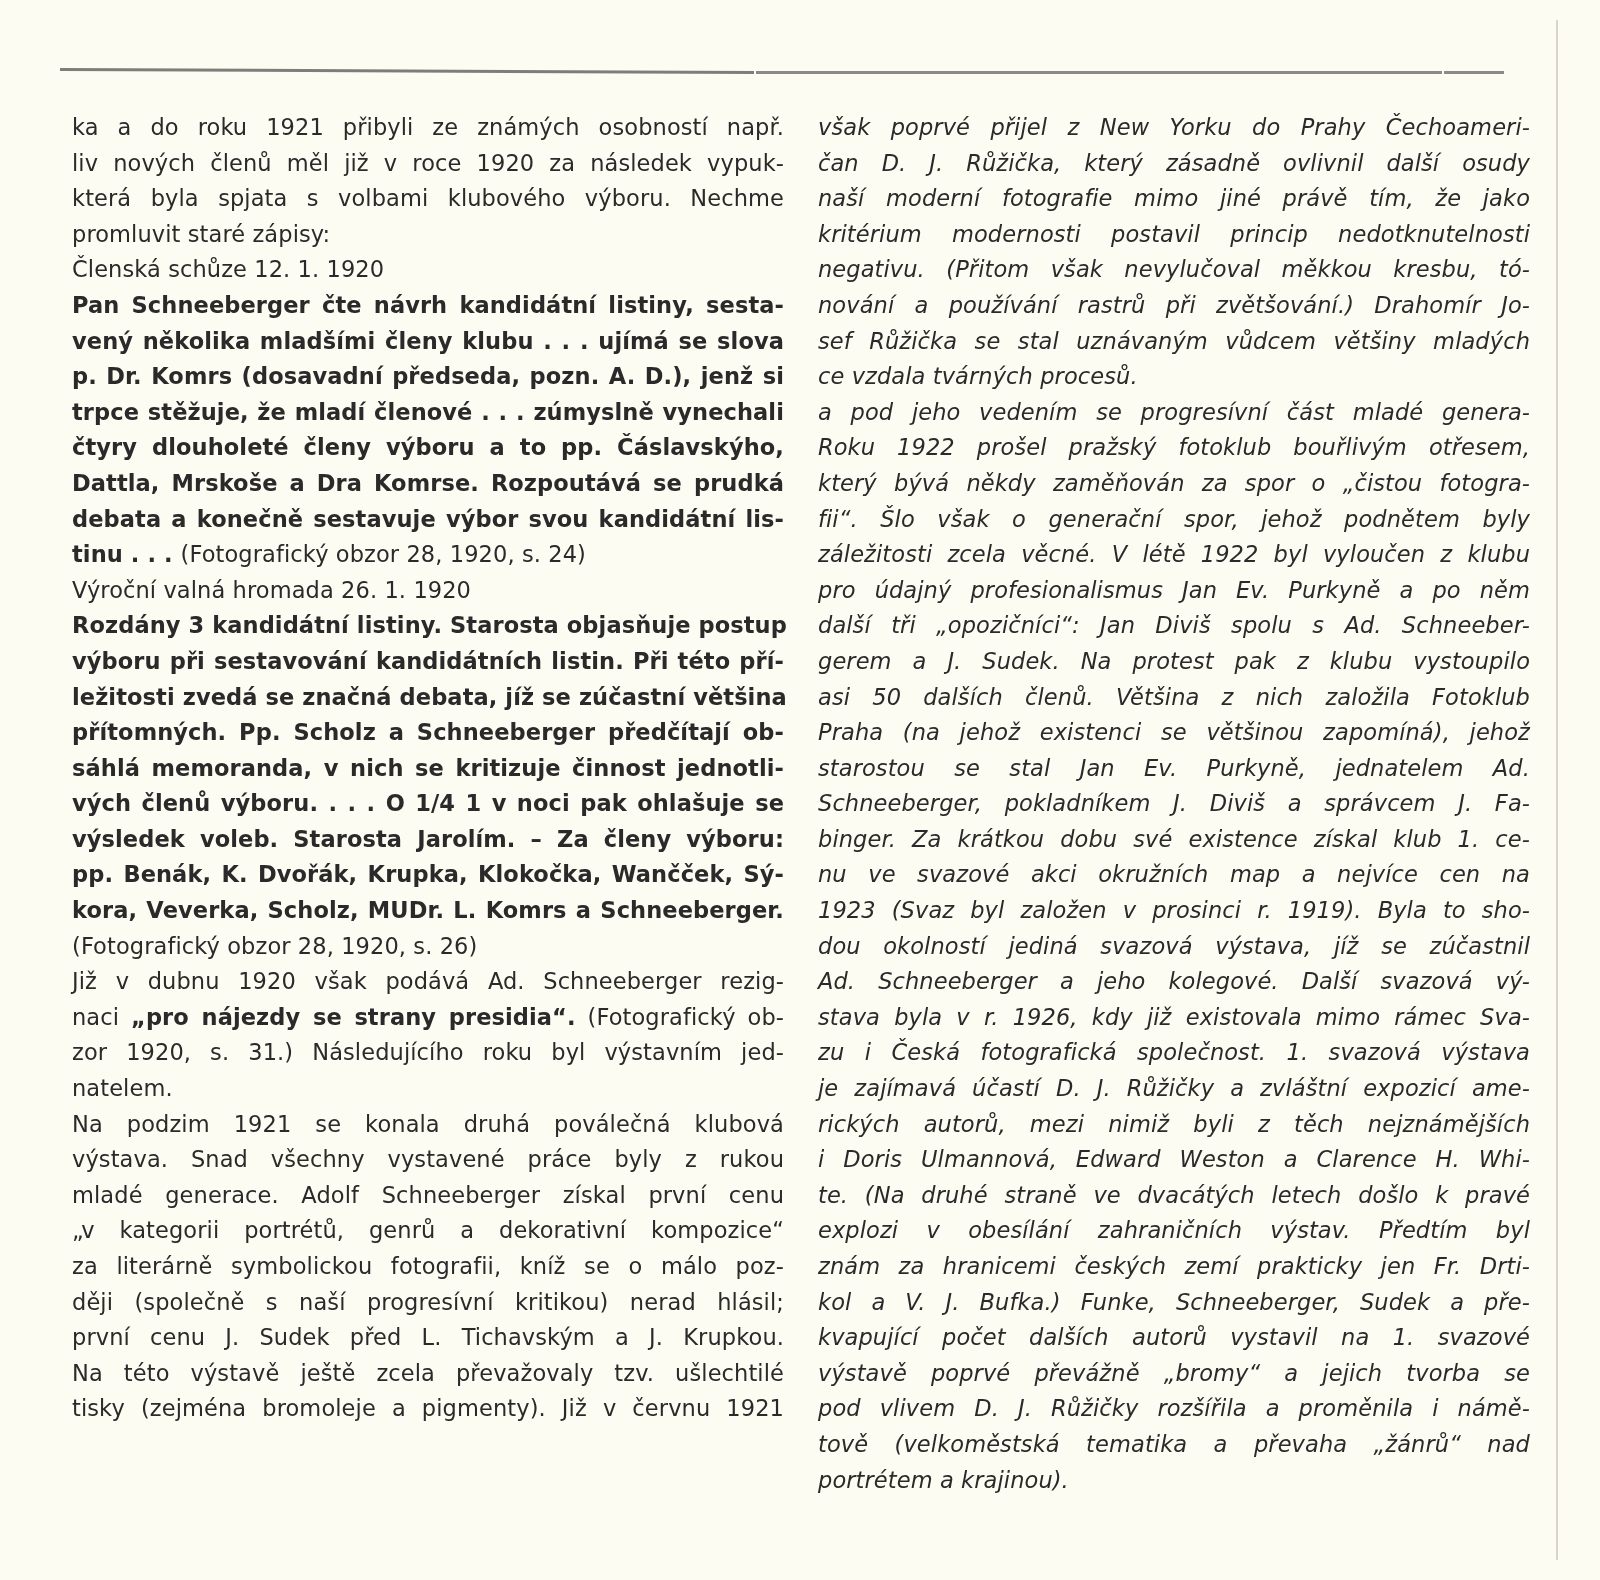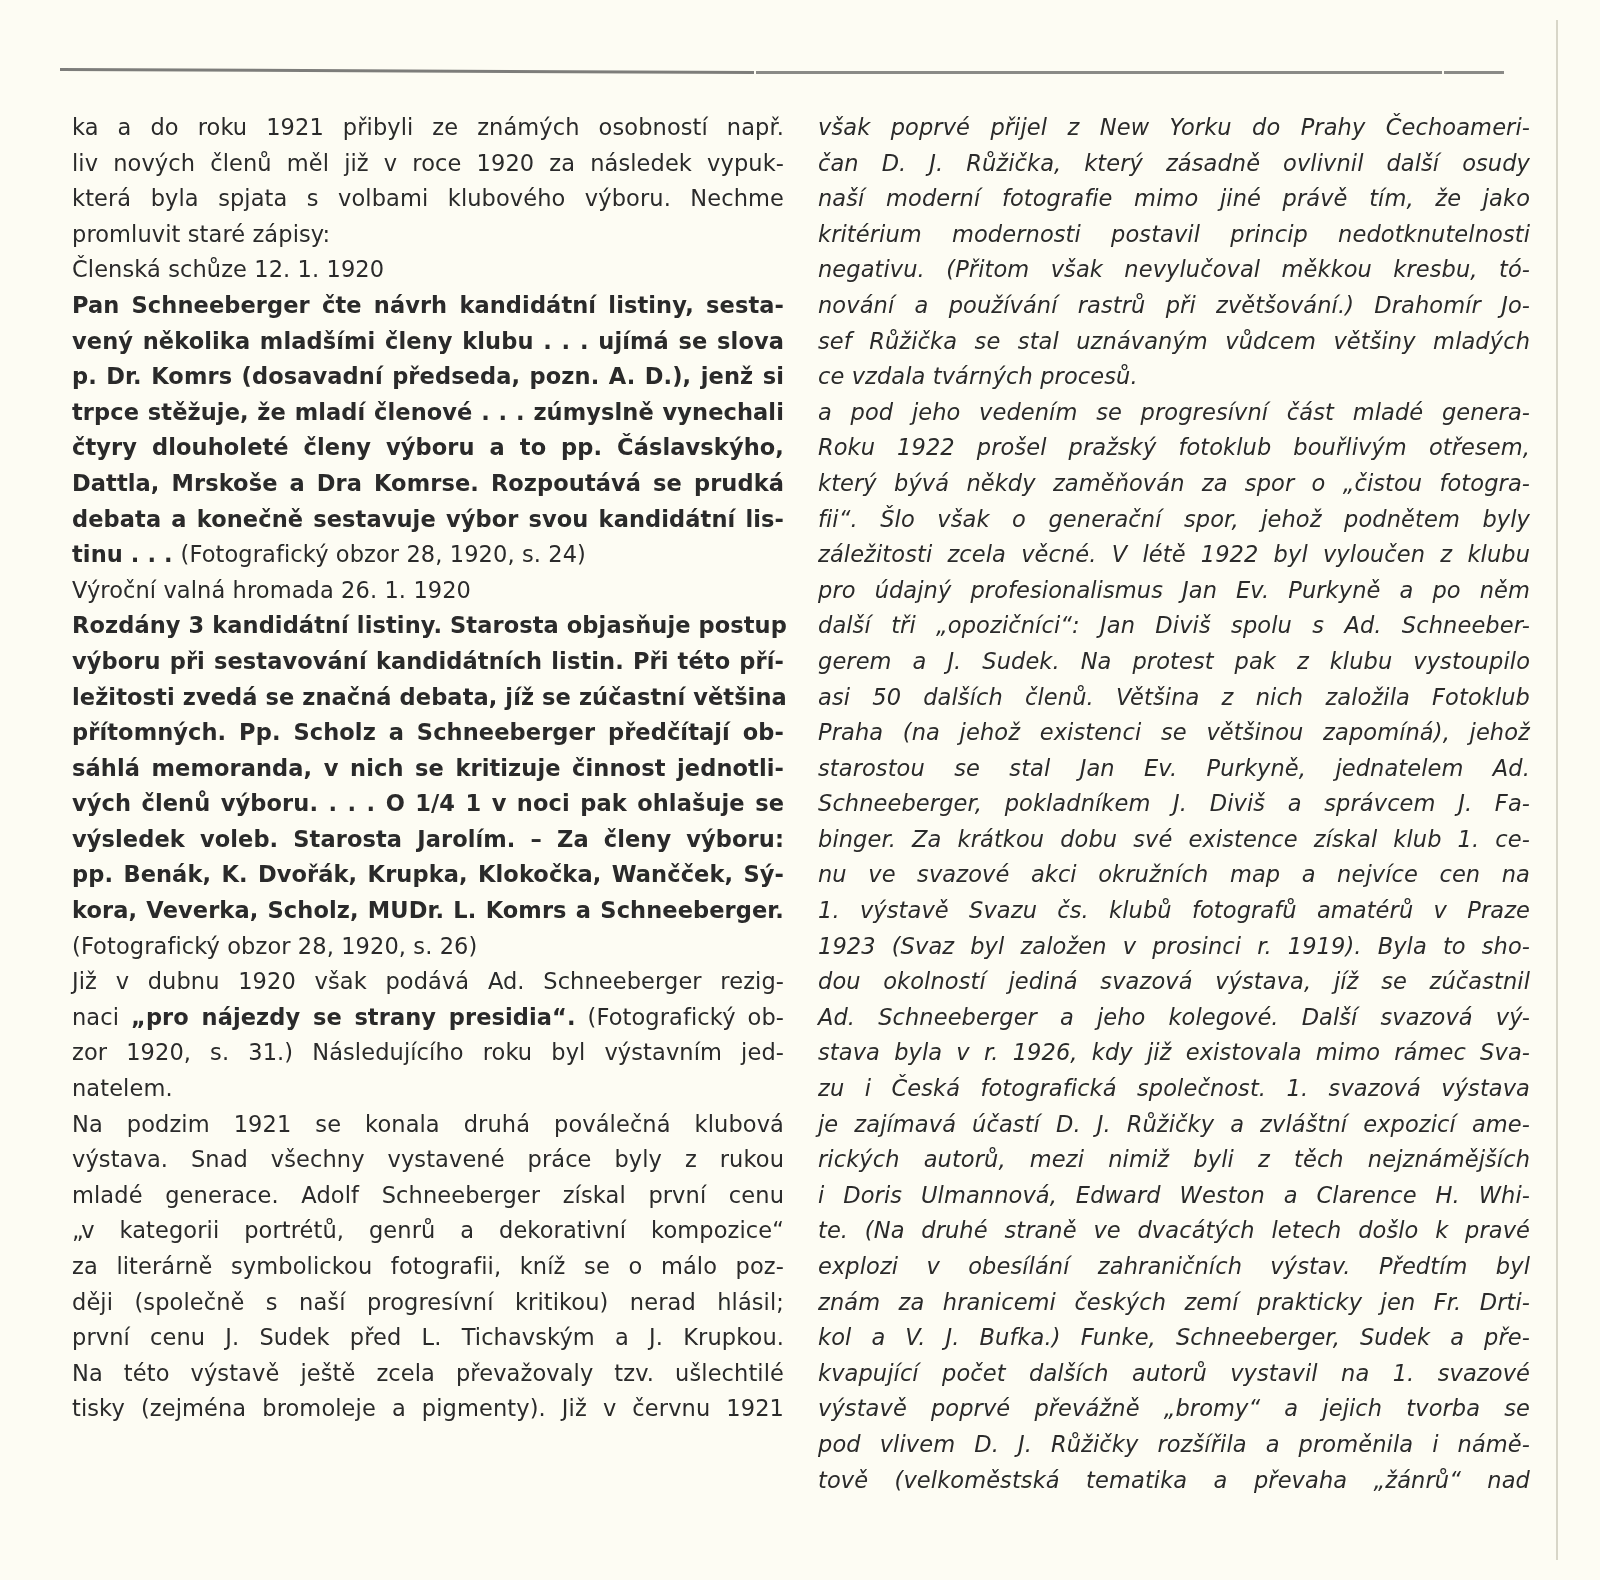--- a/index.html
+++ b/index.html
@@ -104,33 +104,33 @@
       <div class="line"><span>záležitosti zcela věcné. V létě 1922 byl vyloučen z klubu</span></div>
       <div class="line"><span>pro údajný profesionalismus Jan Ev. Purkyně a po něm</span></div>
       <div class="line"><span>další tři „opozičníci“: Jan Diviš spolu s Ad. Schneeber-</span></div>
       <div class="line"><span>gerem a J. Sudek. Na protest pak z klubu vystoupilo</span></div>
       <div class="line"><span>asi 50 dalších členů. Většina z nich založila Fotoklub</span></div>
       <div class="line"><span>Praha (na jehož existenci se většinou zapomíná), jehož</span></div>
       <div class="line"><span>starostou se stal Jan Ev. Purkyně, jednatelem Ad.</span></div>
       <div class="line"><span>Schneeberger, pokladníkem J. Diviš a správcem J. Fa-</span></div>
       <div class="line"><span>binger. Za krátkou dobu své existence získal klub 1. ce-</span></div>
       <div class="line"><span>nu ve svazové akci okružních map a nejvíce cen na</span></div>
-      <div class="line"><span>1. výstavě Svazu čs. klubů fotografů amatérů v Praze</span></div>
       <div class="line"><span>1923 (Svaz byl založen v prosinci r. 1919). Byla to sho-</span></div>
       <div class="line"><span>dou okolností jediná svazová výstava, jíž se zúčastnil</span></div>
       <div class="line"><span>Ad. Schneeberger a jeho kolegové. Další svazová vý-</span></div>
       <div class="line"><span>stava byla v r. 1926, kdy již existovala mimo rámec Sva-</span></div>
       <div class="line"><span>zu i Česká fotografická společnost. 1. svazová výstava</span></div>
       <div class="line"><span>je zajímavá účastí D. J. Růžičky a zvláštní expozicí ame-</span></div>
       <div class="line"><span>rických autorů, mezi nimiž byli z těch nejznámějších</span></div>
       <div class="line"><span>i Doris Ulmannová, Edward Weston a Clarence H. Whi-</span></div>
       <div class="line"><span>te. (Na druhé straně ve dvacátých letech došlo k pravé</span></div>
       <div class="line"><span>explozi v obesílání zahraničních výstav. Předtím byl</span></div>
       <div class="line"><span>znám za hranicemi českých zemí prakticky jen Fr. Drti-</span></div>
       <div class="line"><span>kol a V. J. Bufka.) Funke, Schneeberger, Sudek a pře-</span></div>
       <div class="line"><span>kvapující počet dalších autorů vystavil na 1. svazové</span></div>
       <div class="line"><span>výstavě poprvé převážně „bromy“ a jejich tvorba se</span></div>
       <div class="line"><span>pod vlivem D. J. Růžičky rozšířila a proměnila i námě-</span></div>
       <div class="line"><span>tově (velkoměstská tematika a převaha „žánrů“ nad</span></div>
+      <div class="line last"><span>portrétem a krajinou).</span></div>
     </div>
 
   <div class="edge-mark" style="top:20px;height:1540px;"></div>
 </div>
 
 </body></html>

